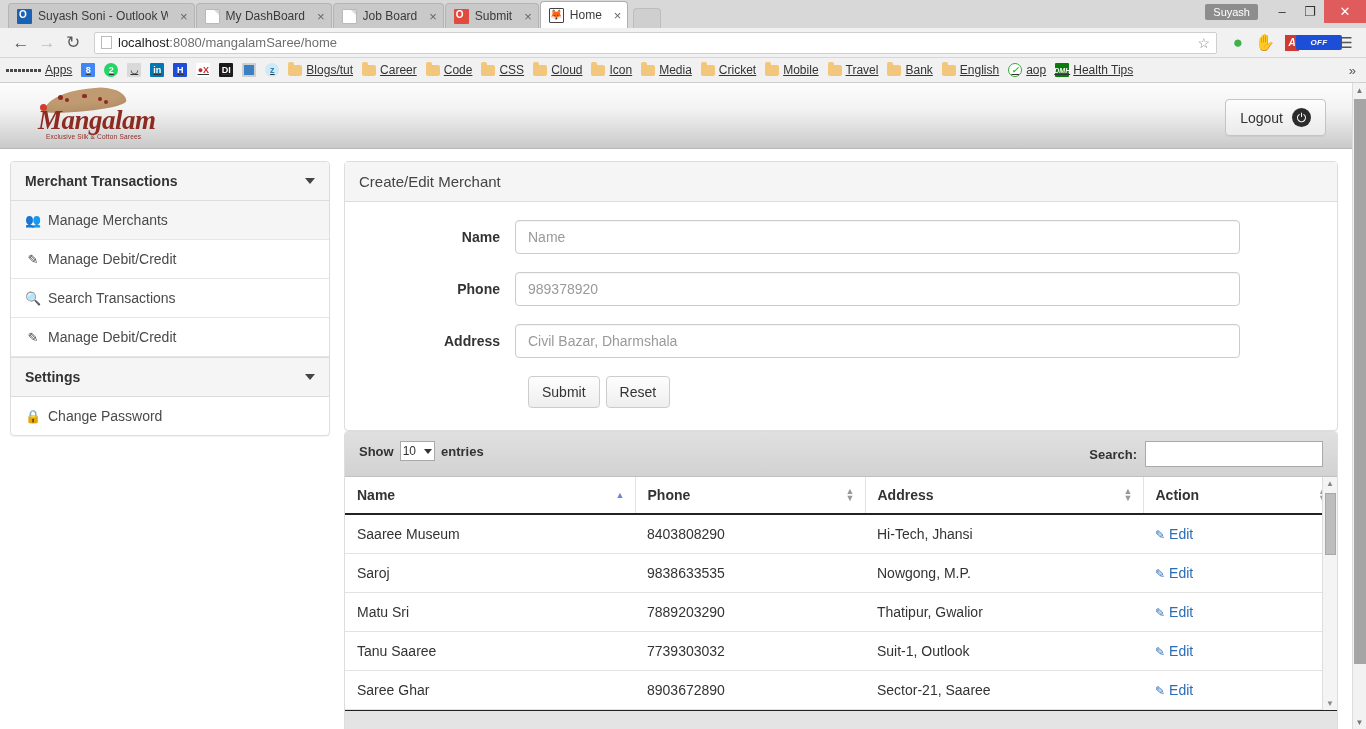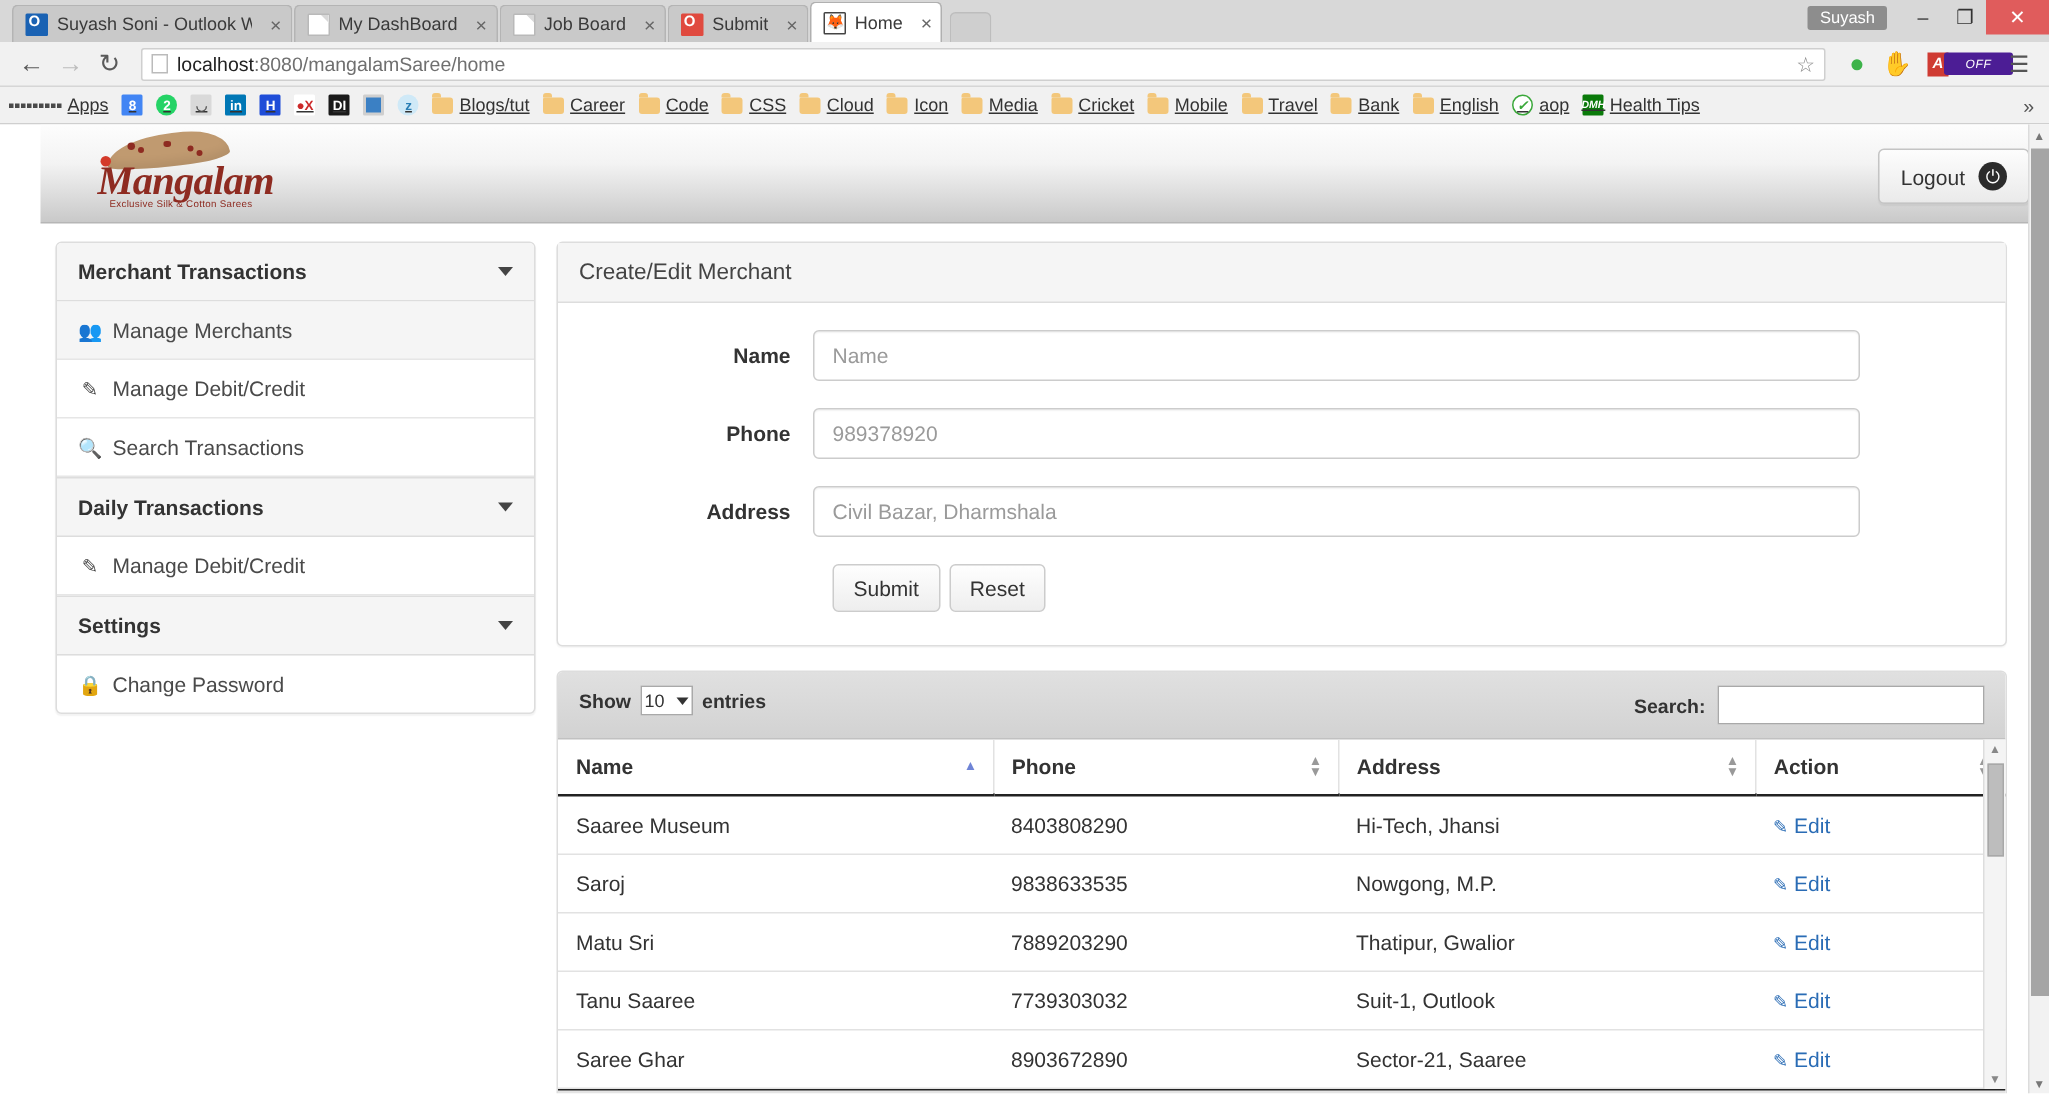--- a/index.html
+++ b/index.html
@@ -65,21 +65,21 @@
               flex:0 0 11px; }
   .url-host { color: #222; }
   .url-rest { color: #6f6f6f; }
   .star { margin-left: auto; color: #888; font-size: 14px; }
   .tb-icon { width: 24px; height: 24px; margin-left: 3px; display:flex;
              align-items:center; justify-content:center; font-size: 14px; }
   .ic-pin { color: #3db34a; font-size: 17px; }
   .ic-block { color: #d0342c; font-size: 16px; }
   .ic-book { width:14px; height:16px; background:#cf3b33; color:#fff; font-size:10px;
              font-weight:bold; display:flex; align-items:center; justify-content:center; }
-  .ic-off { background:#4c1d95; color:#fff; font-size:8px; font-weight:normal; padding:3px 14px;
+  .ic-off { background:#1d4ed8; color:#fff; font-size:8px; font-weight:bold; padding:3px 14px;
             border-radius:2px; letter-spacing:.4px;}
   .ic-menu { color:#555; font-size: 15px; }
 
   .bookmarks { height: 25px; background: #f1f1f1; display: flex; align-items: center;
                padding: 0 6px; border-bottom: 1px solid #cfcfcf; font-size: 12px;
                color: #333; overflow: hidden; }
   .bmk { display: flex; align-items: center; margin-right: 9px; white-space: nowrap; text-decoration: underline; }
   .bmk .glyph { margin-right: 4px; display: inline-flex; align-items:center; }
   .folder { width: 14px; height: 11px; background: #f3c77b; border-radius: 1px 2px 2px 2px;
             position: relative; }
@@ -87,21 +87,21 @@
                    background:#f3c77b; border-radius:2px 2px 0 0; }
   .apps-grid { display:grid; grid-template-columns: repeat(3, 3px); grid-gap: 1px; }
   .apps-grid i { width:3px; height:3px; background:#4a4a4a; display:block; }
   .sq { width: 14px; height: 14px; display:inline-flex; align-items:center;
         justify-content:center; font-size: 9px; font-weight: bold; color:#fff; border-radius:1px;}
   .chev-more { margin-left:auto; color:#555; font-size: 13px; padding-right: 4px; }
 
   
   .viewport { position: absolute; left: 0; top: 83px; width: 1366px; height: 646px;
               background: #fff; overflow: hidden; }
-  .page { width: 1352px; height: 646px; position: relative; padding-left: 27px; }
+  .page { width: 1352px; height: 646px; position: relative; }
 
   .site-header {
     height: 66px; width: 1352px;
     background: linear-gradient(to bottom, #fdfdfd 0%, #f3f3f3 40%, #c9c9c9 100%);
     border-bottom: 1px solid #b6b6b6; position: relative;
   }
   .logo-wrap { position: absolute; left: 32px; top: 4px; width: 100px; height: 58px; }
   .logo-swoosh { position:absolute; left: 12px; top: 2px; width: 82px; height: 22px;
      background: #c09a70;
      border-radius: 60% 40% 45% 55% / 90% 80% 30% 20%;
@@ -138,21 +138,21 @@
            border-top:6px solid #444; }
   .menu-item { padding: 11px 14px; font-size: 14px; color: #4a4a4a;
                border-bottom: 1px solid #e6e6e6; display:flex; align-items:center; gap:7px; }
   .menu-item.active { background: #f5f5f5; }
   .menu-item:last-child { border-bottom: none; }
   .mi-ic { font-size: 13px; color: #444; width: 16px; display:inline-block; text-align:center; }
   .sep-head { background:#f5f5f5; border-top:1px solid #ddd; border-bottom:1px solid #ddd; }
 
   
   .main { flex: 1; min-width: 0; }
-  .card { border: 1px solid #ddd; border-radius: 4px; background: #fff; margin-bottom: 16px;
+  .card { border: 1px solid #ddd; border-radius: 4px; background: #fff; 
           box-shadow: 0 1px 1px rgba(0,0,0,.04); }
   .card-head { background: #f5f5f5; border-bottom: 1px solid #ddd; padding: 11px 14px;
                font-size: 15px; color: #444; }
   .card-body { padding: 18px 0 22px 0; }
   .form-row { display: flex; align-items: center; margin-bottom: 18px; }
   .form-label { width: 170px; flex: 0 0 170px; text-align: right; padding-right: 15px;
                 font-size: 14px; font-weight: bold; color: #333; }
   .form-ctrl { flex: 1; margin-right: 97px; height: 34px; border: 1px solid #ccc;
                border-radius: 4px; padding: 0 12px; font-size: 14px; color: #333;
                background:#fff; box-shadow: inset 0 1px 1px rgba(0,0,0,.05); }
@@ -438,24 +438,20 @@
           </div>
           <div class="menu-item">
             <span class="mi-ic">✎</span>
             <span>Manage Debit/Credit</span>
           </div>
           <div class="menu-item">
             <span class="mi-ic">🔍</span>
             <span>Search Transactions</span>
           </div>
 
-          <div class="panel-head sep-head">
-            <span>Daily Transactions</span>
-            <span class="caret"></span>
-          </div>
           <div class="menu-item">
             <span class="mi-ic">✎</span>
             <span>Manage Debit/Credit</span>
           </div>
 
           <div class="panel-head sep-head">
             <span>Settings</span>
             <span class="caret"></span>
           </div>
           <div class="menu-item">

